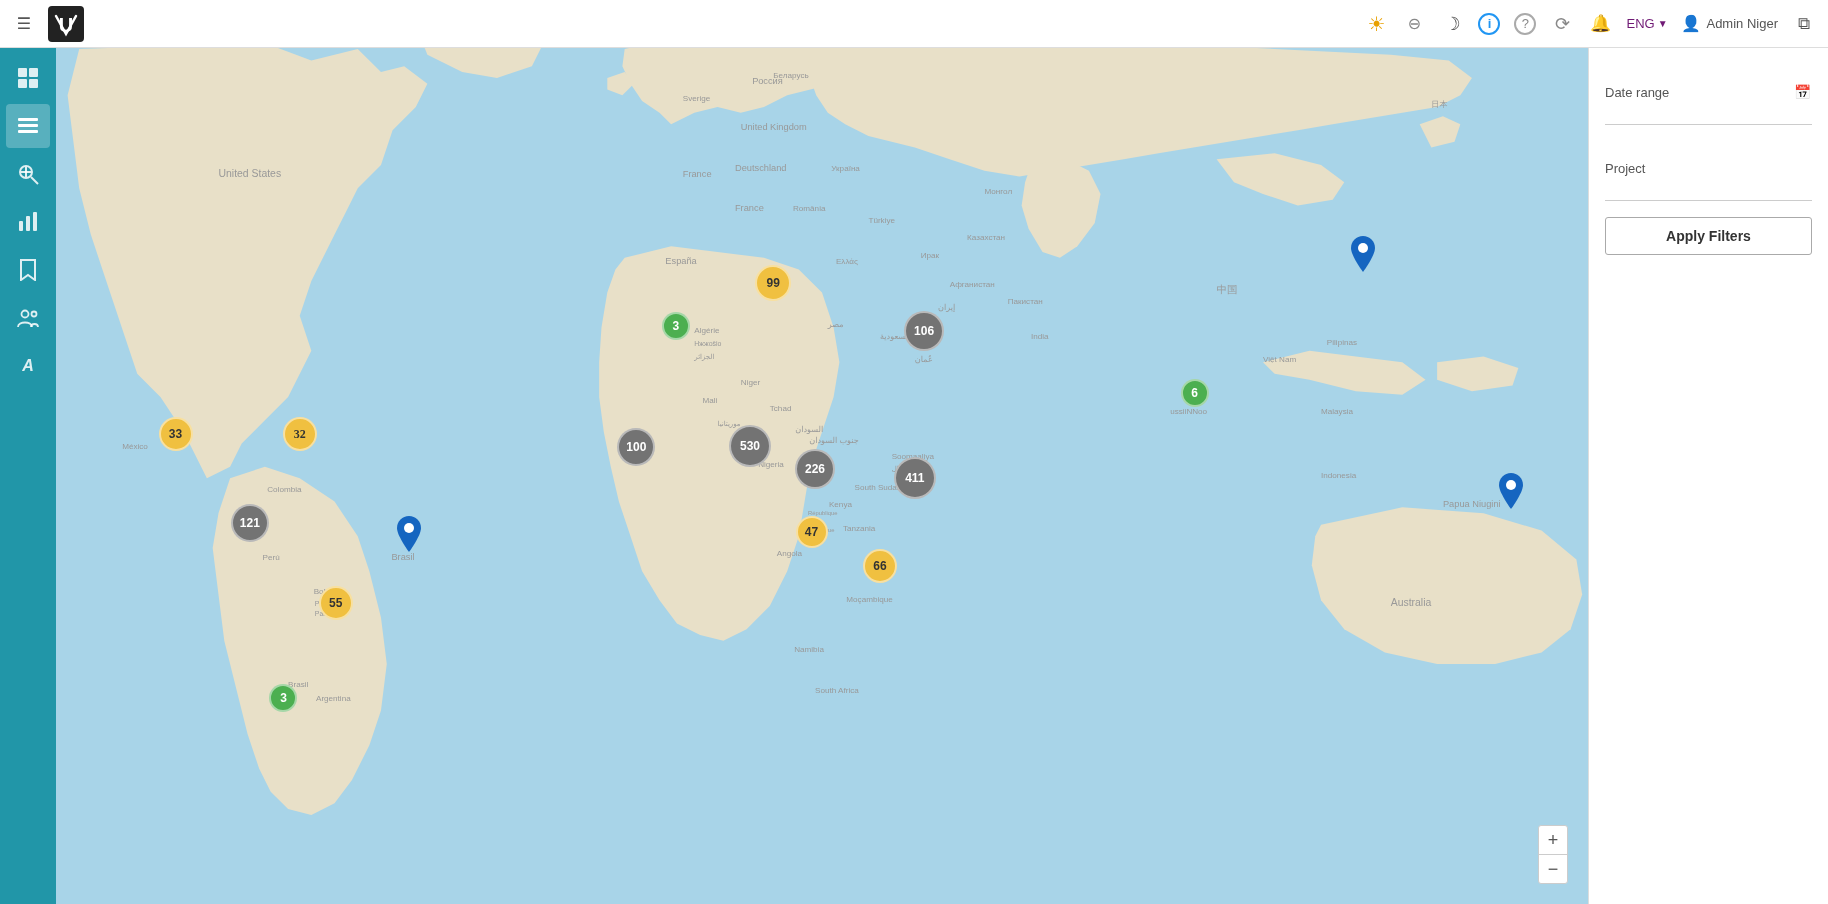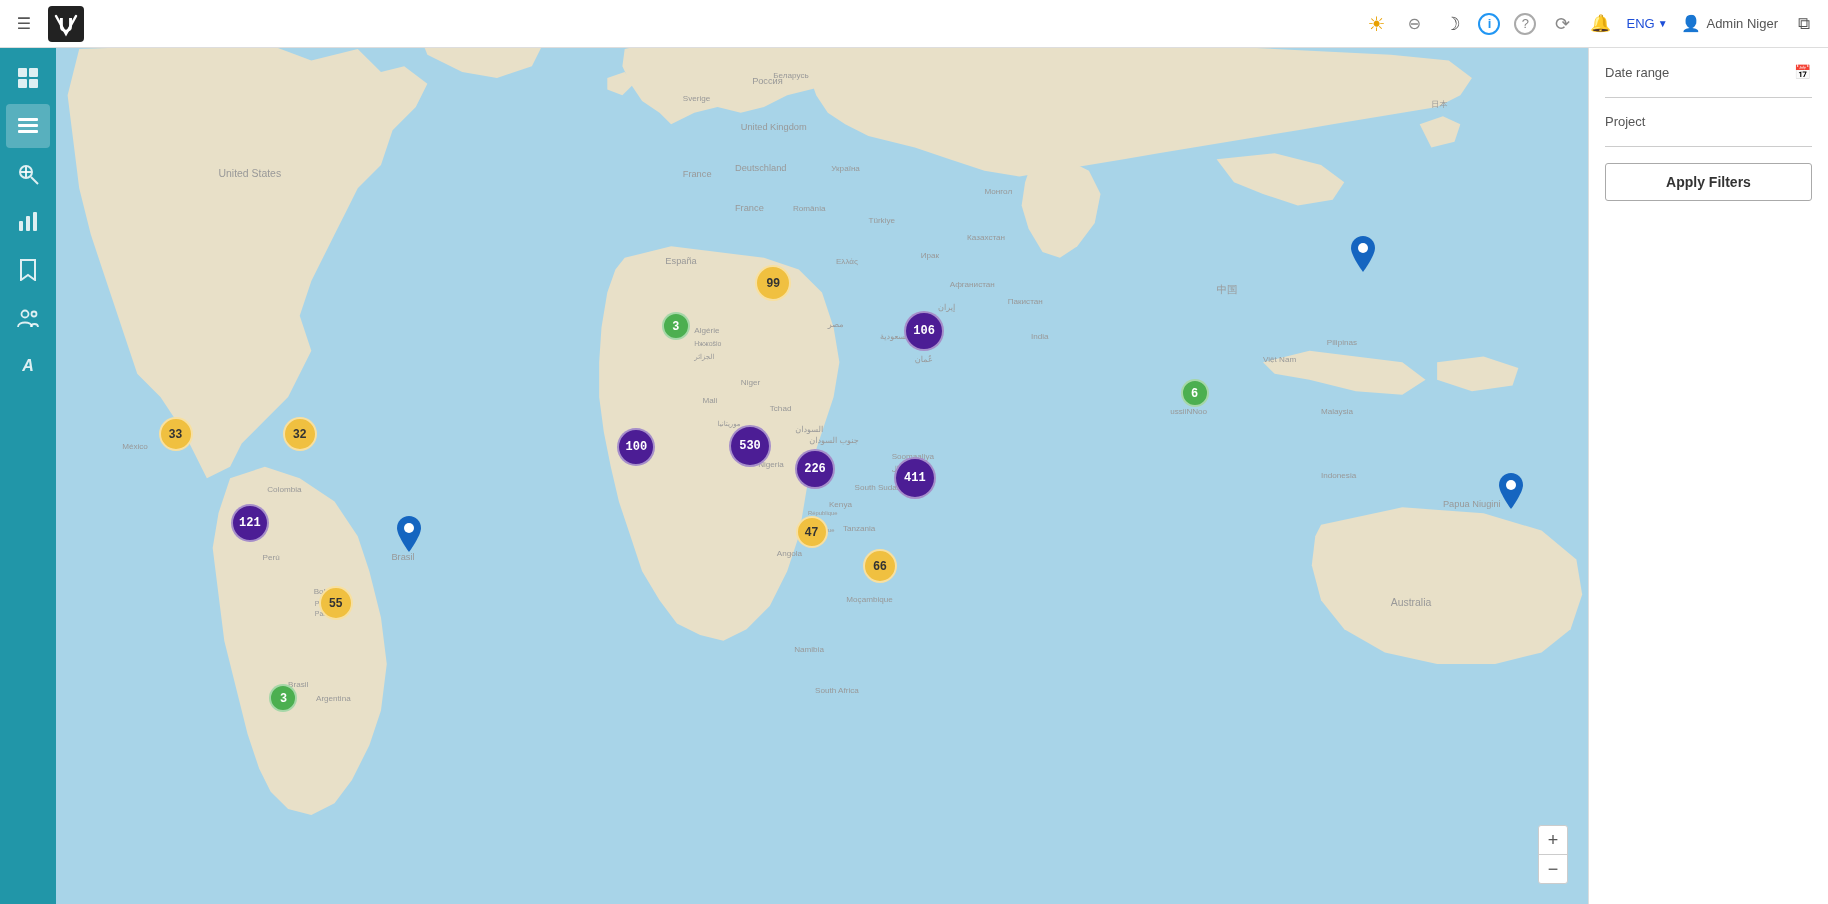--- a/index.html
+++ b/index.html
@@ -14,21 +14,21 @@
       align-items: center;
       padding: 0 12px;
       gap: 12px;
       flex-shrink: 0;
       z-index: 10;
     }
     .topbar-left { display: flex; align-items: center; gap: 12px; }
     .topbar-logo { width: 36px; height: 36px; }
     .topbar-right { margin-left: auto; display: flex; align-items: center; gap: 14px; }
     .topbar-icon { width: 24px; height: 24px; display: flex; align-items: center; justify-content: center; cursor: pointer; color: #555; font-size: 16px; }
-    .topbar-lang { font-size: 13px; color: #1d4ed8; display: flex; align-items: center; gap: 3px; cursor: pointer; }
+    .topbar-lang { font-size: 13px; color: #701a75; display: flex; align-items: center; gap: 3px; cursor: pointer; }
     .topbar-user { font-size: 13px; color: #555; display: flex; align-items: center; gap: 5px; cursor: pointer; }
 
     
     .main-area {
       display: flex;
       flex: 1;
       overflow: hidden;
     }
 
     
@@ -76,24 +76,25 @@
     }
     .filter-row {
       display: flex;
       flex-direction: column;
       gap: 4px;
     }
     .filter-label {
       font-size: 13px;
       color: #333;
       border-bottom: 1px solid #ccc;
-      padding-bottom: 17px;
+      padding-bottom: 24px;
       display: flex;
       align-items: center;
       justify-content: space-between;
+      margin-top: 20px;
     }
     .filter-label-text { font-size: 13px; color: #555; }
     .apply-btn {
       background: #fff;
       border: 1px solid #aaa;
       border-radius: 3px;
       padding: 10px 20px;
       font-size: 14px;
       font-weight: bold;
       cursor: pointer;
@@ -128,21 +129,21 @@
       font-size: 12px;
       color: #fff;
       transform: translate(-50%, -50%);
       border: 2px solid rgba(255,255,255,0.5);
       pointer-events: all;
       cursor: pointer;
     }
 
     .cluster-green { background: #4caf50; }
     .cluster-yellow { background: #f0c040; color: #333; }
-    .cluster-orange { background: #4c1d95; font-family: Liberation Mono, monospace; }
+    .cluster-orange { background: #737373; }
 
     .pin-marker {
       position: absolute;
       transform: translate(-50%, -100%);
       pointer-events: all;
       cursor: pointer;
     }
 
     .zoom-controls {
       position: absolute;
@@ -354,21 +355,21 @@
         <div class="cluster cluster-green" style="width: 28px; height: 28px; left: 40.4545%; top: 32.4766%;">3</div>
         <div class="cluster cluster-orange" style="width: 40px; height: 40px; left: 56.6667%; top: 33.0607%;">106</div>
         <div class="cluster cluster-orange" style="width: 38px; height: 38px; left: 37.8788%; top: 46.6121%;">100</div>
         <div class="cluster cluster-orange" style="width: 42px; height: 42px; left: 45.303%; top: 46.4953%;">530</div>
         <div class="cluster cluster-orange" style="width: 40px; height: 40px; left: 49.5455%; top: 49.1822%;">226</div>
         <div class="cluster cluster-orange" style="width: 42px; height: 42px; left: 56.0606%; top: 50.2336%;">411</div>
         <div class="cluster cluster-yellow" style="width: 32px; height: 32px; left: 49.3182%; top: 56.5421%;">47</div>
         <div class="cluster cluster-yellow" style="width: 34px; height: 34px; left: 53.7879%; top: 60.514%;">66</div>
         <div class="cluster cluster-green" style="width: 28px; height: 28px; left: 74.3182%; top: 40.3037%;">6</div>
         <div class="cluster cluster-yellow" style="width: 34px; height: 34px; left: 7.80303%; top: 45.0935%;">33</div>
-        <div class="cluster cluster-yellow" style="width: 34px; height: 34px; left: 15.9091%; top: 45.0935%;">32</div>
+        <div class="cluster cluster-yellow" style="width: 34px; height: 34px; left: 15.9091%; top: 45.0935%; font-family: Liberation Serif, serif;">32</div>
         <div class="cluster cluster-orange" style="width: 38px; height: 38px; left: 12.6515%; top: 55.4907%;">121</div>
         <div class="cluster cluster-yellow" style="width: 34px; height: 34px; left: 18.2576%; top: 64.8364%;">55</div>
         <div class="cluster cluster-green" style="width: 28px; height: 28px; left: 14.8485%; top: 75.9346%;">3</div>
         <div class="pin-marker" style="left: 85.303%; top: 26.6355%;"><svg width="24" height="36" viewBox="0 0 24 36" xmlns="http://www.w3.org/2000/svg">
       <path d="M12 0 C5.4 0 0 5.4 0 12 C0 20 12 36 12 36 C12 36 24 20 24 12 C24 5.4 18.6 0 12 0 Z" fill="#1565c0"></path>
       <circle cx="12" cy="12" r="5" fill="white"></circle>
     </svg></div>
         <div class="pin-marker" style="left: 95%; top: 54.3224%;"><svg width="24" height="36" viewBox="0 0 24 36" xmlns="http://www.w3.org/2000/svg">
       <path d="M12 0 C5.4 0 0 5.4 0 12 C0 20 12 36 12 36 C12 36 24 20 24 12 C24 5.4 18.6 0 12 0 Z" fill="#1565c0"></path>
       <circle cx="12" cy="12" r="5" fill="white"></circle>

